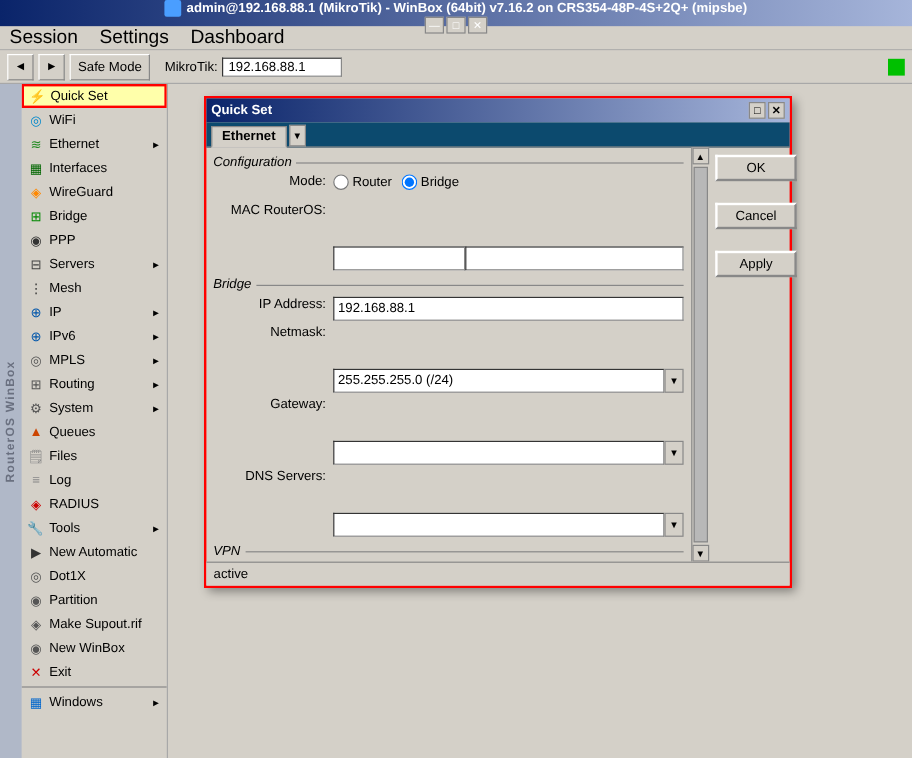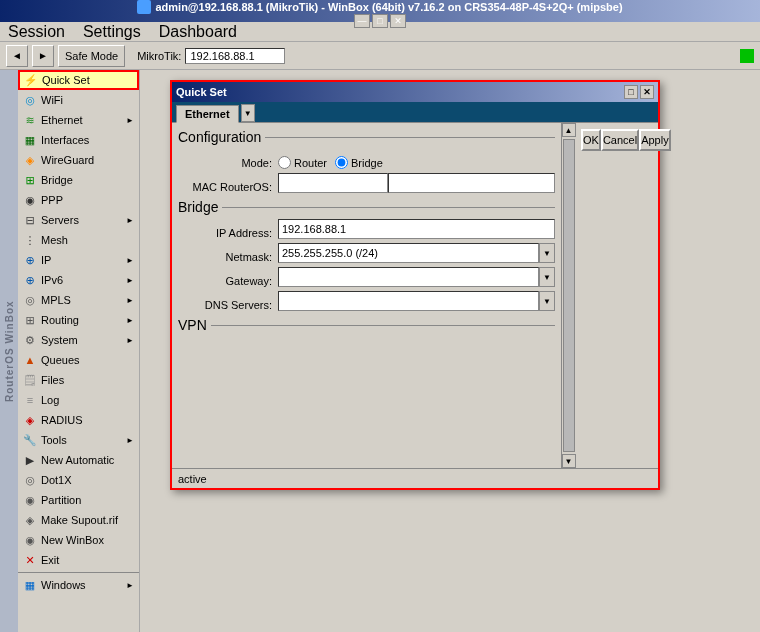--- a/index.html
+++ b/index.html
@@ -291,25 +291,25 @@
     .dialog-body {
       display: flex;
       height: 345px;
     }
     .dialog-main {
       flex: 1;
       padding: 6px;
       overflow-y: auto;
     }
     .dialog-buttons {
-      width: 83px;
+      width: 68px;
       padding: 6px;
       display: flex;
-      flex-direction: row;
-      gap: 0;
+      flex-direction: column;
+      gap: 18px;
     }
     .dialog-btn {
       width: 68px;
       height: 22px;
       background: #d4d0c8;
       border: 2px solid;
       border-top-color: #fff;
       border-left-color: #fff;
       border-bottom-color: #888;
       border-right-color: #888;
@@ -317,21 +317,21 @@
       cursor: pointer;
       text-align: center;
     }
 
     
     .form-section {
       margin-bottom: 6px;
     }
     .form-row {
       display: flex;
-      align-items: flex-end;
+      align-items: flex-start;
       margin-bottom: 4px;
       min-height: 20px;
     }
     .form-label {
       width: 100px;
       text-align: right;
       padding-right: 6px;
       font-size: 11px;
       flex-shrink: 0;
     }
@@ -339,20 +339,21 @@
       flex: 1;
       height: 20px;
       border: 1px inset #888;
       background: white;
       font-size: 11px;
       padding: 0 3px;
     }
     .form-control-with-btn {
       display: flex;
       flex: 1;
+      margin-top: 36px;
     }
     .form-control-with-btn input {
       flex: 1;
       height: 20px;
       border: 1px inset #888;
       background: white;
       font-size: 11px;
       padding: 0 3px;
     }
     .dropdown-btn {
@@ -443,23 +444,24 @@
       align-items: center;
     }
 
     
     .section-label-row {
       display: flex;
       align-items: center;
       margin-bottom: 4px;
     }
     .section-label-text {
-      font-size: 14px;
+      font-size: 11px;
       padding-right: 4px;
       white-space: nowrap;
+      font-style: italic;
     }
     .section-label-line {
       flex: 1;
       height: 1px;
       background: #888;
     }
   </style>
 </head>
 <body>
 

